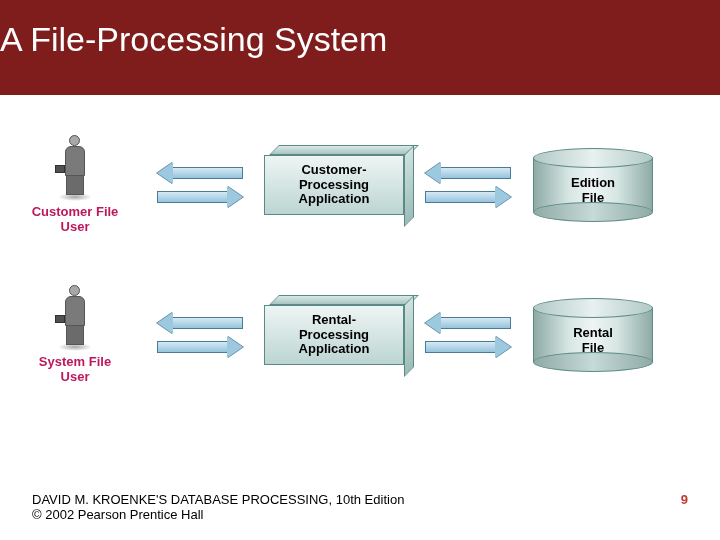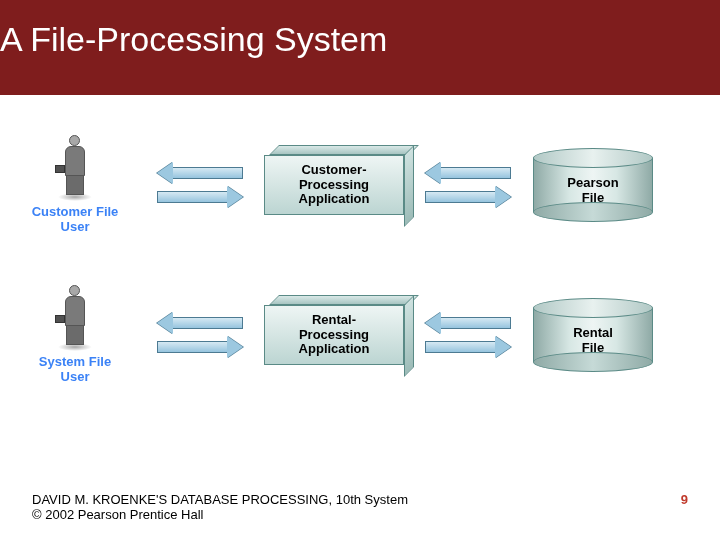--- a/index.html
+++ b/index.html
@@ -12,21 +12,21 @@
   .row.bot { top: 175px; }
 
   
   .person-col { width: 150px; text-align: center; position: relative; }
   .person { display: inline-block; position: relative; width: 32px; height: 62px; }
   .person .head { width: 11px; height: 11px; border-radius: 50%; background: #a8a8a8; border: 1px solid #555; position: absolute; top: 0; left: 10px; }
   .person .body { width: 20px; height: 30px; background: #7a7a7a; border: 1px solid #555; border-radius: 6px 6px 0 0; position: absolute; top: 11px; left: 6px; }
   .person .legs { width: 18px; height: 20px; background: #6b6b6b; border: 1px solid #555; position: absolute; top: 40px; left: 7px; }
   .person .case { width: 10px; height: 8px; background: #505050; border: 1px solid #333; position: absolute; top: 30px; left: -4px; }
   .person .shadow { width: 34px; height: 8px; background: radial-gradient(ellipse at center, rgba(0,0,0,.35), rgba(0,0,0,0) 70%); position: absolute; top: 58px; left: -1px; border-radius: 50%; }
-  .user-label { font-size: 13px; font-weight: bold; margin-top: 4px; color: #3b82f6; line-height: 1.15; }
+  .user-label { font-size: 13px; font-weight: bold; margin-top: 4px; color: #be185d; line-height: 1.15; }
 
   
   .arrow-col { width: 100px; display: flex; flex-direction: column; align-items: center; gap: 6px; }
   .arrow { width: 86px; height: 18px; position: relative; }
   .arrow.left .shaft { position: absolute; left: 14px; right: 0; top: 3px; height: 12px; background: linear-gradient(#d6e9f3, #96c4de); border: 1px solid #4c7a92; border-left: none; }
   .arrow.left .head { position: absolute; left: 0; top: -2px; width: 0; height: 0; border-right: 16px solid #9cc8e0; border-top: 11px solid transparent; border-bottom: 11px solid transparent; filter: drop-shadow(-1px 0 0 #4c7a92); }
   .arrow.right .shaft { position: absolute; right: 14px; left: 0; top: 3px; height: 12px; background: linear-gradient(#d6e9f3, #96c4de); border: 1px solid #4c7a92; border-right: none; }
   .arrow.right .head { position: absolute; right: 0; top: -2px; width: 0; height: 0; border-left: 16px solid #9cc8e0; border-top: 11px solid transparent; border-bottom: 11px solid transparent; filter: drop-shadow(1px 0 0 #4c7a92); }
 
   
@@ -98,21 +98,21 @@
           <div class="shaft"></div>
           <div class="head"></div>
         </div>
     </div>
     <div class="cyl-col">
       <div class="cylinder">
         <div class="cyl-body"></div>
           <div class="cyl-bot"></div>
           <div class="cyl-top"></div>
         <div class="cyl-label">
-          <span>Pearson</span><br>
+          <span>Edition</span><br>
           <span>File</span>
         </div>
       </div>
     </div>
   </div>
 
   <div class="row bot">
     <div class="person-col">
       <div class="person">
         <div class="shadow"></div><div class="legs"></div><div class="body"></div><div class="head"></div><div class="case"></div>
@@ -165,17 +165,17 @@
           <span>File</span>
         </div>
       </div>
     </div>
   </div>
 
 </div>
 
 <div class="footer">
   <div>
-    <div>DAVID M. KROENKE'S DATABASE PROCESSING, 10th System</div>
+    <div>DAVID M. KROENKE'S DATABASE PROCESSING, 10th Edition</div>
     <div>© 2002 Pearson Prentice Hall</div>
   </div>
   <div class="pageno">9</div>
 </div>
 
 </body></html>

